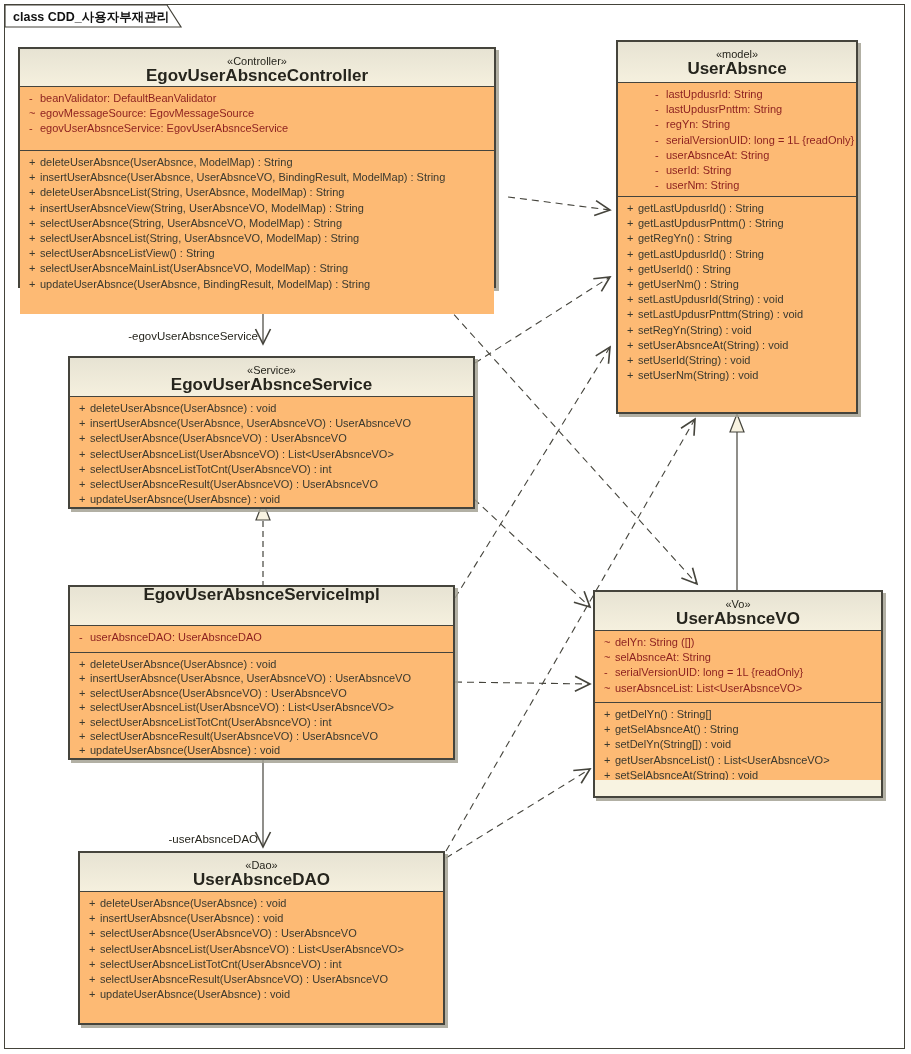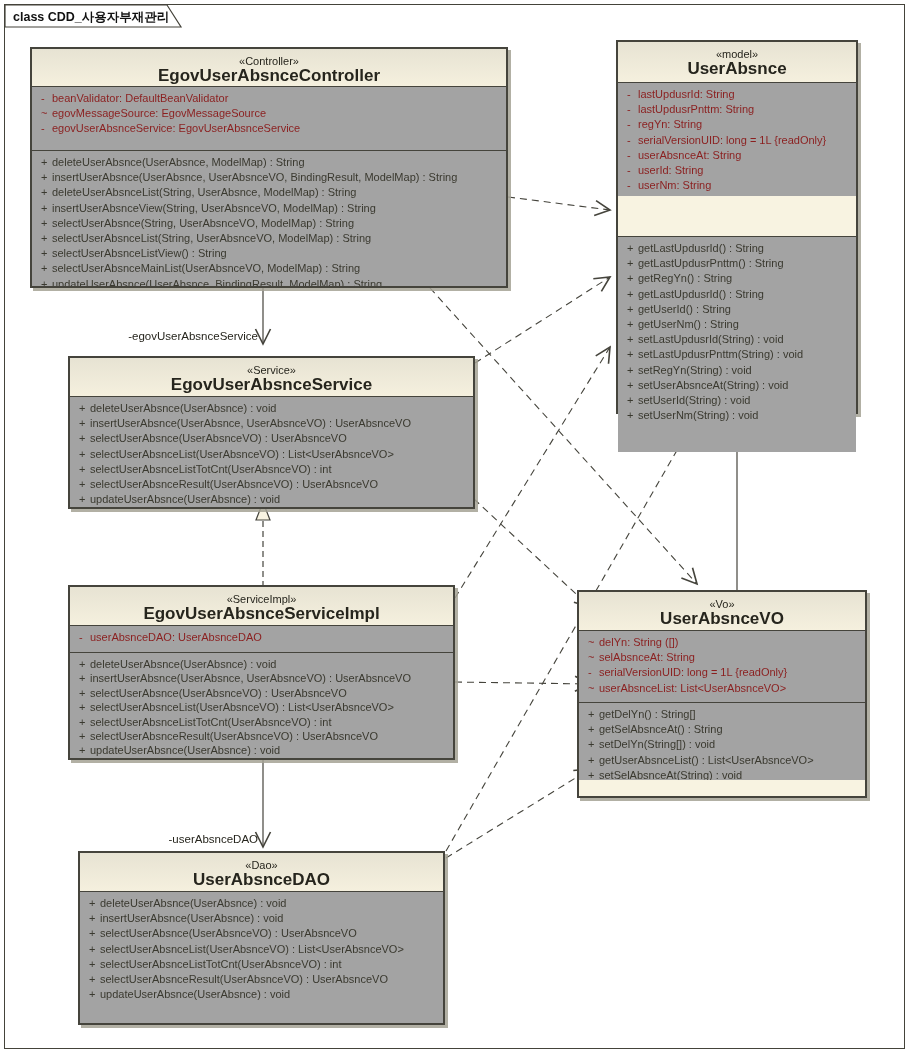--- a/index.html
+++ b/index.html
@@ -19,21 +19,21 @@
   }
   .cls-header{
     box-sizing:border-box; text-align:center; overflow:hidden;
     background:linear-gradient(#E7E3D3,#F5F0DE);
     color:#26251d;
   }
   .stereotype{ font-size:11px; line-height:13px; margin-top:6px; }
   .cls-name{ font-size:17px; font-weight:bold; line-height:15px; }
   .compartment{
     box-sizing:border-box; border-top:1px solid #45443C;
-    background:#a3a3a3; overflow:hidden; padding-top:4px;
+    background:#fdba74; overflow:hidden; padding-top:4px;
   }
   .row{ line-height:15.2px; font-size:11px; white-space:nowrap; }
   .row .vis{ display:inline-block; width:20px; padding-left:9px; box-sizing:border-box; }
   .attrs .row{ color:#8B1F1F; }
   .methods .row{ color:#3A392F; }
   .impl-methods .row{ line-height:14.4px; }
   .svgtext{ font-family:"Liberation Sans", sans-serif; font-size:11.5px; fill:#26251d; }
   .tab-title{ font-family:"Liberation Sans", sans-serif; font-size:12.5px; font-weight:bold; fill:#111; }
 </style>
 </head>
@@ -67,58 +67,58 @@
     <line x1="508" y1="197" x2="610" y2="210" stroke="#45443C" stroke-width="1.1" stroke-dasharray="7 5" marker-end="url(#arrowOpen)"></line>
     <line x1="430" y1="288" x2="697" y2="584" stroke="#45443C" stroke-width="1.1" stroke-dasharray="7 5" marker-end="url(#arrowOpen)"></line>
     <line x1="475" y1="363" x2="610" y2="277" stroke="#45443C" stroke-width="1.1" stroke-dasharray="7 5" marker-end="url(#arrowOpen)"></line>
     <line x1="474" y1="499" x2="590" y2="607" stroke="#45443C" stroke-width="1.1" stroke-dasharray="7 5" marker-end="url(#arrowOpen)"></line>
     <line x1="455" y1="598" x2="610" y2="347" stroke="#45443C" stroke-width="1.1" stroke-dasharray="7 5" marker-end="url(#arrowOpen)"></line>
     <line x1="455" y1="682" x2="590" y2="684" stroke="#45443C" stroke-width="1.1" stroke-dasharray="7 5" marker-end="url(#arrowOpen)"></line>
     <line x1="446" y1="851" x2="695" y2="419" stroke="#45443C" stroke-width="1.1" stroke-dasharray="7 5" marker-end="url(#arrowOpen)"></line>
     <line x1="446" y1="858" x2="590" y2="769" stroke="#45443C" stroke-width="1.1" stroke-dasharray="7 5" marker-end="url(#arrowOpen)"></line>
   </svg>
 
-  <div class="uml-class" style="left:30px; top:47px; width:478px; height:241px;">
+  <div class="uml-class" style="left:18px; top:47px; width:478px; height:241px;">
     <div class="cls-header" style="height:37px;">
       <div class="stereotype">«Controller»</div>
       <div class="cls-name">EgovUserAbsnceController</div>
     </div>
     <div class="compartment attrs" style="height:64px;">
         <div class="row"><span class="vis">-</span><span class="txt">beanValidator: DefaultBeanValidator</span></div>
         <div class="row"><span class="vis">~</span><span class="txt">egovMessageSource: EgovMessageSource</span></div>
         <div class="row"><span class="vis">-</span><span class="txt">egovUserAbsnceService: EgovUserAbsnceService</span></div>
       </div>
-    <div class="compartment methods" style="height:136px;">
+    <div class="compartment methods" style="height:164px;">
         <div class="row"><span class="vis">+</span><span class="txt">deleteUserAbsnce(UserAbsnce, ModelMap) : String</span></div>
         <div class="row"><span class="vis">+</span><span class="txt">insertUserAbsnce(UserAbsnce, UserAbsnceVO, BindingResult, ModelMap) : String</span></div>
         <div class="row"><span class="vis">+</span><span class="txt">deleteUserAbsnceList(String, UserAbsnce, ModelMap) : String</span></div>
         <div class="row"><span class="vis">+</span><span class="txt">insertUserAbsnceView(String, UserAbsnceVO, ModelMap) : String</span></div>
         <div class="row"><span class="vis">+</span><span class="txt">selectUserAbsnce(String, UserAbsnceVO, ModelMap) : String</span></div>
         <div class="row"><span class="vis">+</span><span class="txt">selectUserAbsnceList(String, UserAbsnceVO, ModelMap) : String</span></div>
         <div class="row"><span class="vis">+</span><span class="txt">selectUserAbsnceListView() : String</span></div>
         <div class="row"><span class="vis">+</span><span class="txt">selectUserAbsnceMainList(UserAbsnceVO, ModelMap) : String</span></div>
         <div class="row"><span class="vis">+</span><span class="txt">updateUserAbsnce(UserAbsnce, BindingResult, ModelMap) : String</span></div>
       </div>
   </div>
 
   <div class="uml-class" style="left:616px; top:40px; width:242px; height:374px;">
     <div class="cls-header" style="height:40px;">
       <div class="stereotype">«model»</div>
       <div class="cls-name">UserAbsnce</div>
     </div>
-    <div class="compartment attrs" style="height:114px;">
+    <div class="compartment attrs" style="height:114px;padding-left:28px;">
         <div class="row"><span class="vis">-</span><span class="txt">lastUpdusrId: String</span></div>
         <div class="row"><span class="vis">-</span><span class="txt">lastUpdusrPnttm: String</span></div>
         <div class="row"><span class="vis">-</span><span class="txt">regYn: String</span></div>
         <div class="row"><span class="vis">-</span><span class="txt">serialVersionUID: long = 1L {readOnly}</span></div>
         <div class="row"><span class="vis">-</span><span class="txt">userAbsnceAt: String</span></div>
         <div class="row"><span class="vis">-</span><span class="txt">userId: String</span></div>
         <div class="row"><span class="vis">-</span><span class="txt">userNm: String</span></div>
       </div>
-    <div class="compartment methods" style="height:216px;margin-top:40px;">
+    <div class="compartment methods" style="height:216px;">
         <div class="row"><span class="vis">+</span><span class="txt">getLastUpdusrId() : String</span></div>
         <div class="row"><span class="vis">+</span><span class="txt">getLastUpdusrPnttm() : String</span></div>
         <div class="row"><span class="vis">+</span><span class="txt">getRegYn() : String</span></div>
         <div class="row"><span class="vis">+</span><span class="txt">getLastUpdusrId() : String</span></div>
         <div class="row"><span class="vis">+</span><span class="txt">getUserId() : String</span></div>
         <div class="row"><span class="vis">+</span><span class="txt">getUserNm() : String</span></div>
         <div class="row"><span class="vis">+</span><span class="txt">setLastUpdusrId(String) : void</span></div>
         <div class="row"><span class="vis">+</span><span class="txt">setLastUpdusrPnttm(String) : void</span></div>
         <div class="row"><span class="vis">+</span><span class="txt">setRegYn(String) : void</span></div>
         <div class="row"><span class="vis">+</span><span class="txt">setUserAbsnceAt(String) : void</span></div>
@@ -138,38 +138,37 @@
         <div class="row"><span class="vis">+</span><span class="txt">selectUserAbsnce(UserAbsnceVO) : UserAbsnceVO</span></div>
         <div class="row"><span class="vis">+</span><span class="txt">selectUserAbsnceList(UserAbsnceVO) : List&lt;UserAbsnceVO&gt;</span></div>
         <div class="row"><span class="vis">+</span><span class="txt">selectUserAbsnceListTotCnt(UserAbsnceVO) : int</span></div>
         <div class="row"><span class="vis">+</span><span class="txt">selectUserAbsnceResult(UserAbsnceVO) : UserAbsnceVO</span></div>
         <div class="row"><span class="vis">+</span><span class="txt">updateUserAbsnce(UserAbsnce) : void</span></div>
       </div>
   </div>
 
   <div class="uml-class" style="left:68px; top:585px; width:387px; height:175px;">
     <div class="cls-header" style="height:38px;">
-      <div class="stereotype">«ServiceImpl»</div>
       <div class="cls-name">EgovUserAbsnceServiceImpl</div>
     </div>
     <div class="compartment attrs" style="height:27px;">
         <div class="row"><span class="vis">-</span><span class="txt">userAbsnceDAO: UserAbsnceDAO</span></div>
       </div>
     <div class="compartment methods impl-methods" style="height:106px;">
         <div class="row"><span class="vis">+</span><span class="txt">deleteUserAbsnce(UserAbsnce) : void</span></div>
         <div class="row"><span class="vis">+</span><span class="txt">insertUserAbsnce(UserAbsnce, UserAbsnceVO) : UserAbsnceVO</span></div>
         <div class="row"><span class="vis">+</span><span class="txt">selectUserAbsnce(UserAbsnceVO) : UserAbsnceVO</span></div>
         <div class="row"><span class="vis">+</span><span class="txt">selectUserAbsnceList(UserAbsnceVO) : List&lt;UserAbsnceVO&gt;</span></div>
         <div class="row"><span class="vis">+</span><span class="txt">selectUserAbsnceListTotCnt(UserAbsnceVO) : int</span></div>
         <div class="row"><span class="vis">+</span><span class="txt">selectUserAbsnceResult(UserAbsnceVO) : UserAbsnceVO</span></div>
         <div class="row"><span class="vis">+</span><span class="txt">updateUserAbsnce(UserAbsnce) : void</span></div>
       </div>
   </div>
 
-  <div class="uml-class" style="left:577px; top:590px; width:290px; height:208px;">
+  <div class="uml-class" style="left:593px; top:590px; width:290px; height:208px;">
     <div class="cls-header" style="height:38px;">
       <div class="stereotype">«Vo»</div>
       <div class="cls-name">UserAbsnceVO</div>
     </div>
     <div class="compartment attrs" style="height:72px;">
         <div class="row"><span class="vis">~</span><span class="txt">delYn: String ([])</span></div>
         <div class="row"><span class="vis">~</span><span class="txt">selAbsnceAt: String</span></div>
         <div class="row"><span class="vis">-</span><span class="txt">serialVersionUID: long = 1L {readOnly}</span></div>
         <div class="row"><span class="vis">~</span><span class="txt">userAbsnceList: List&lt;UserAbsnceVO&gt;</span></div>
       </div>

